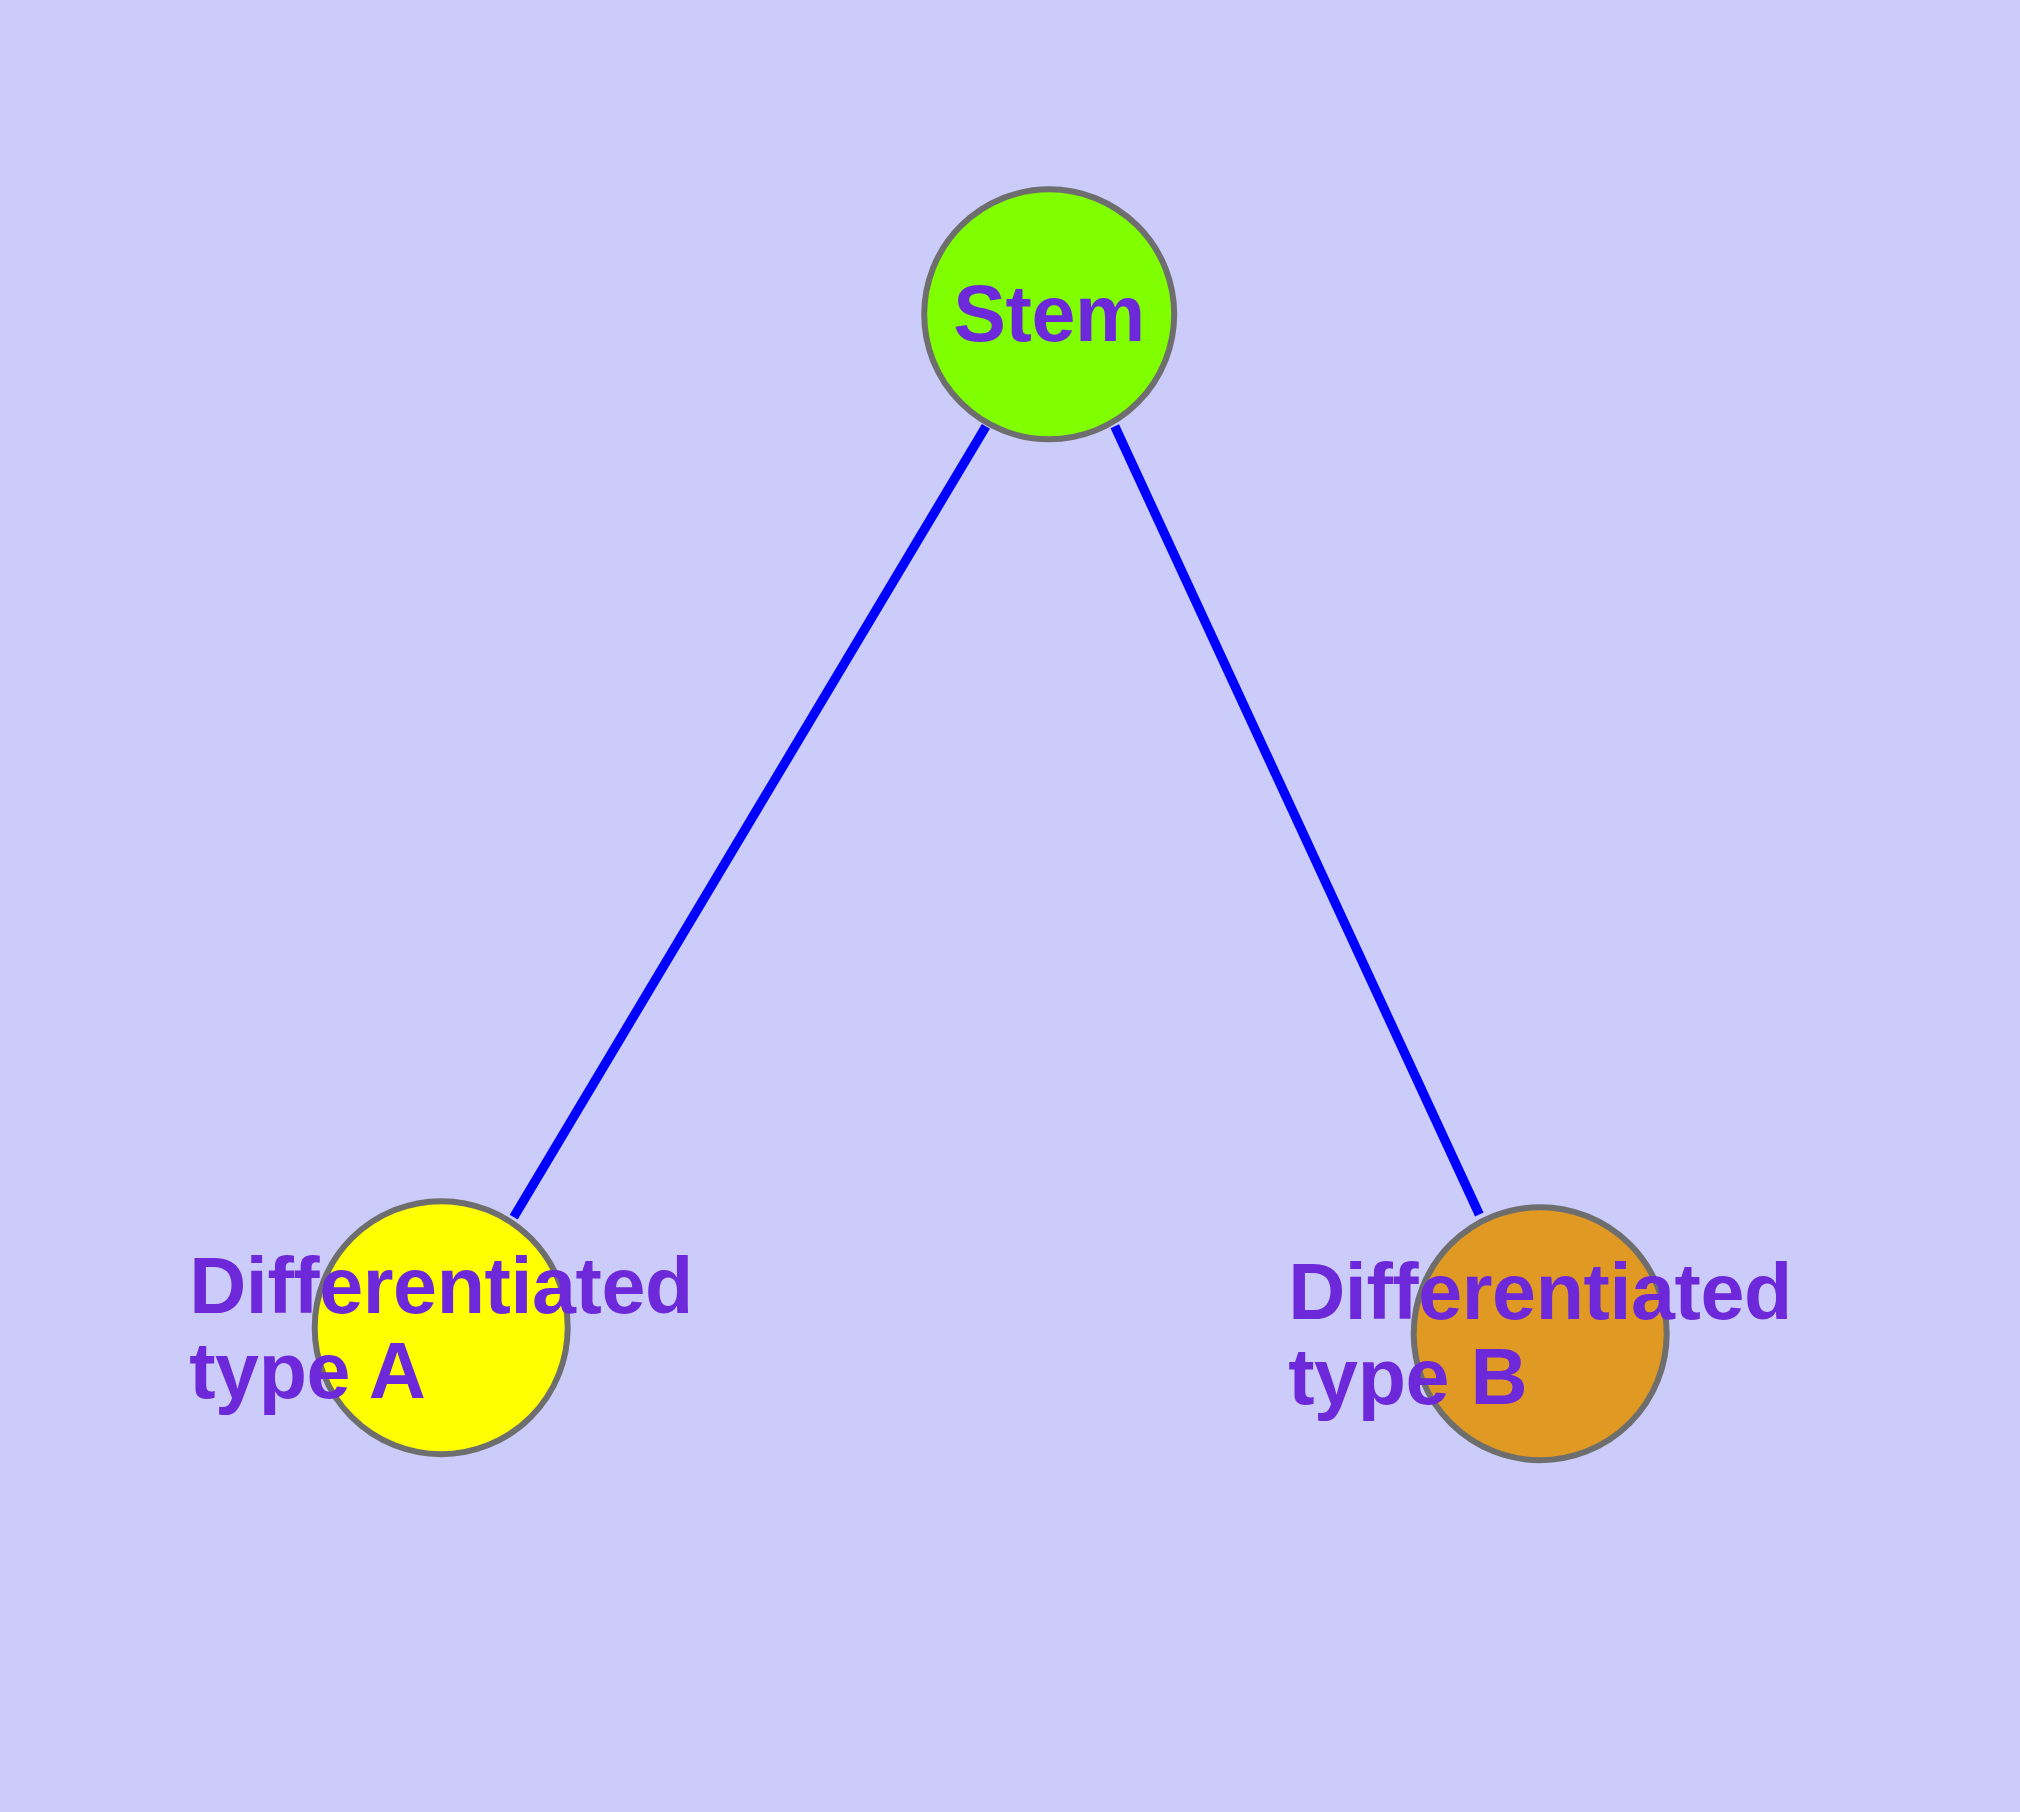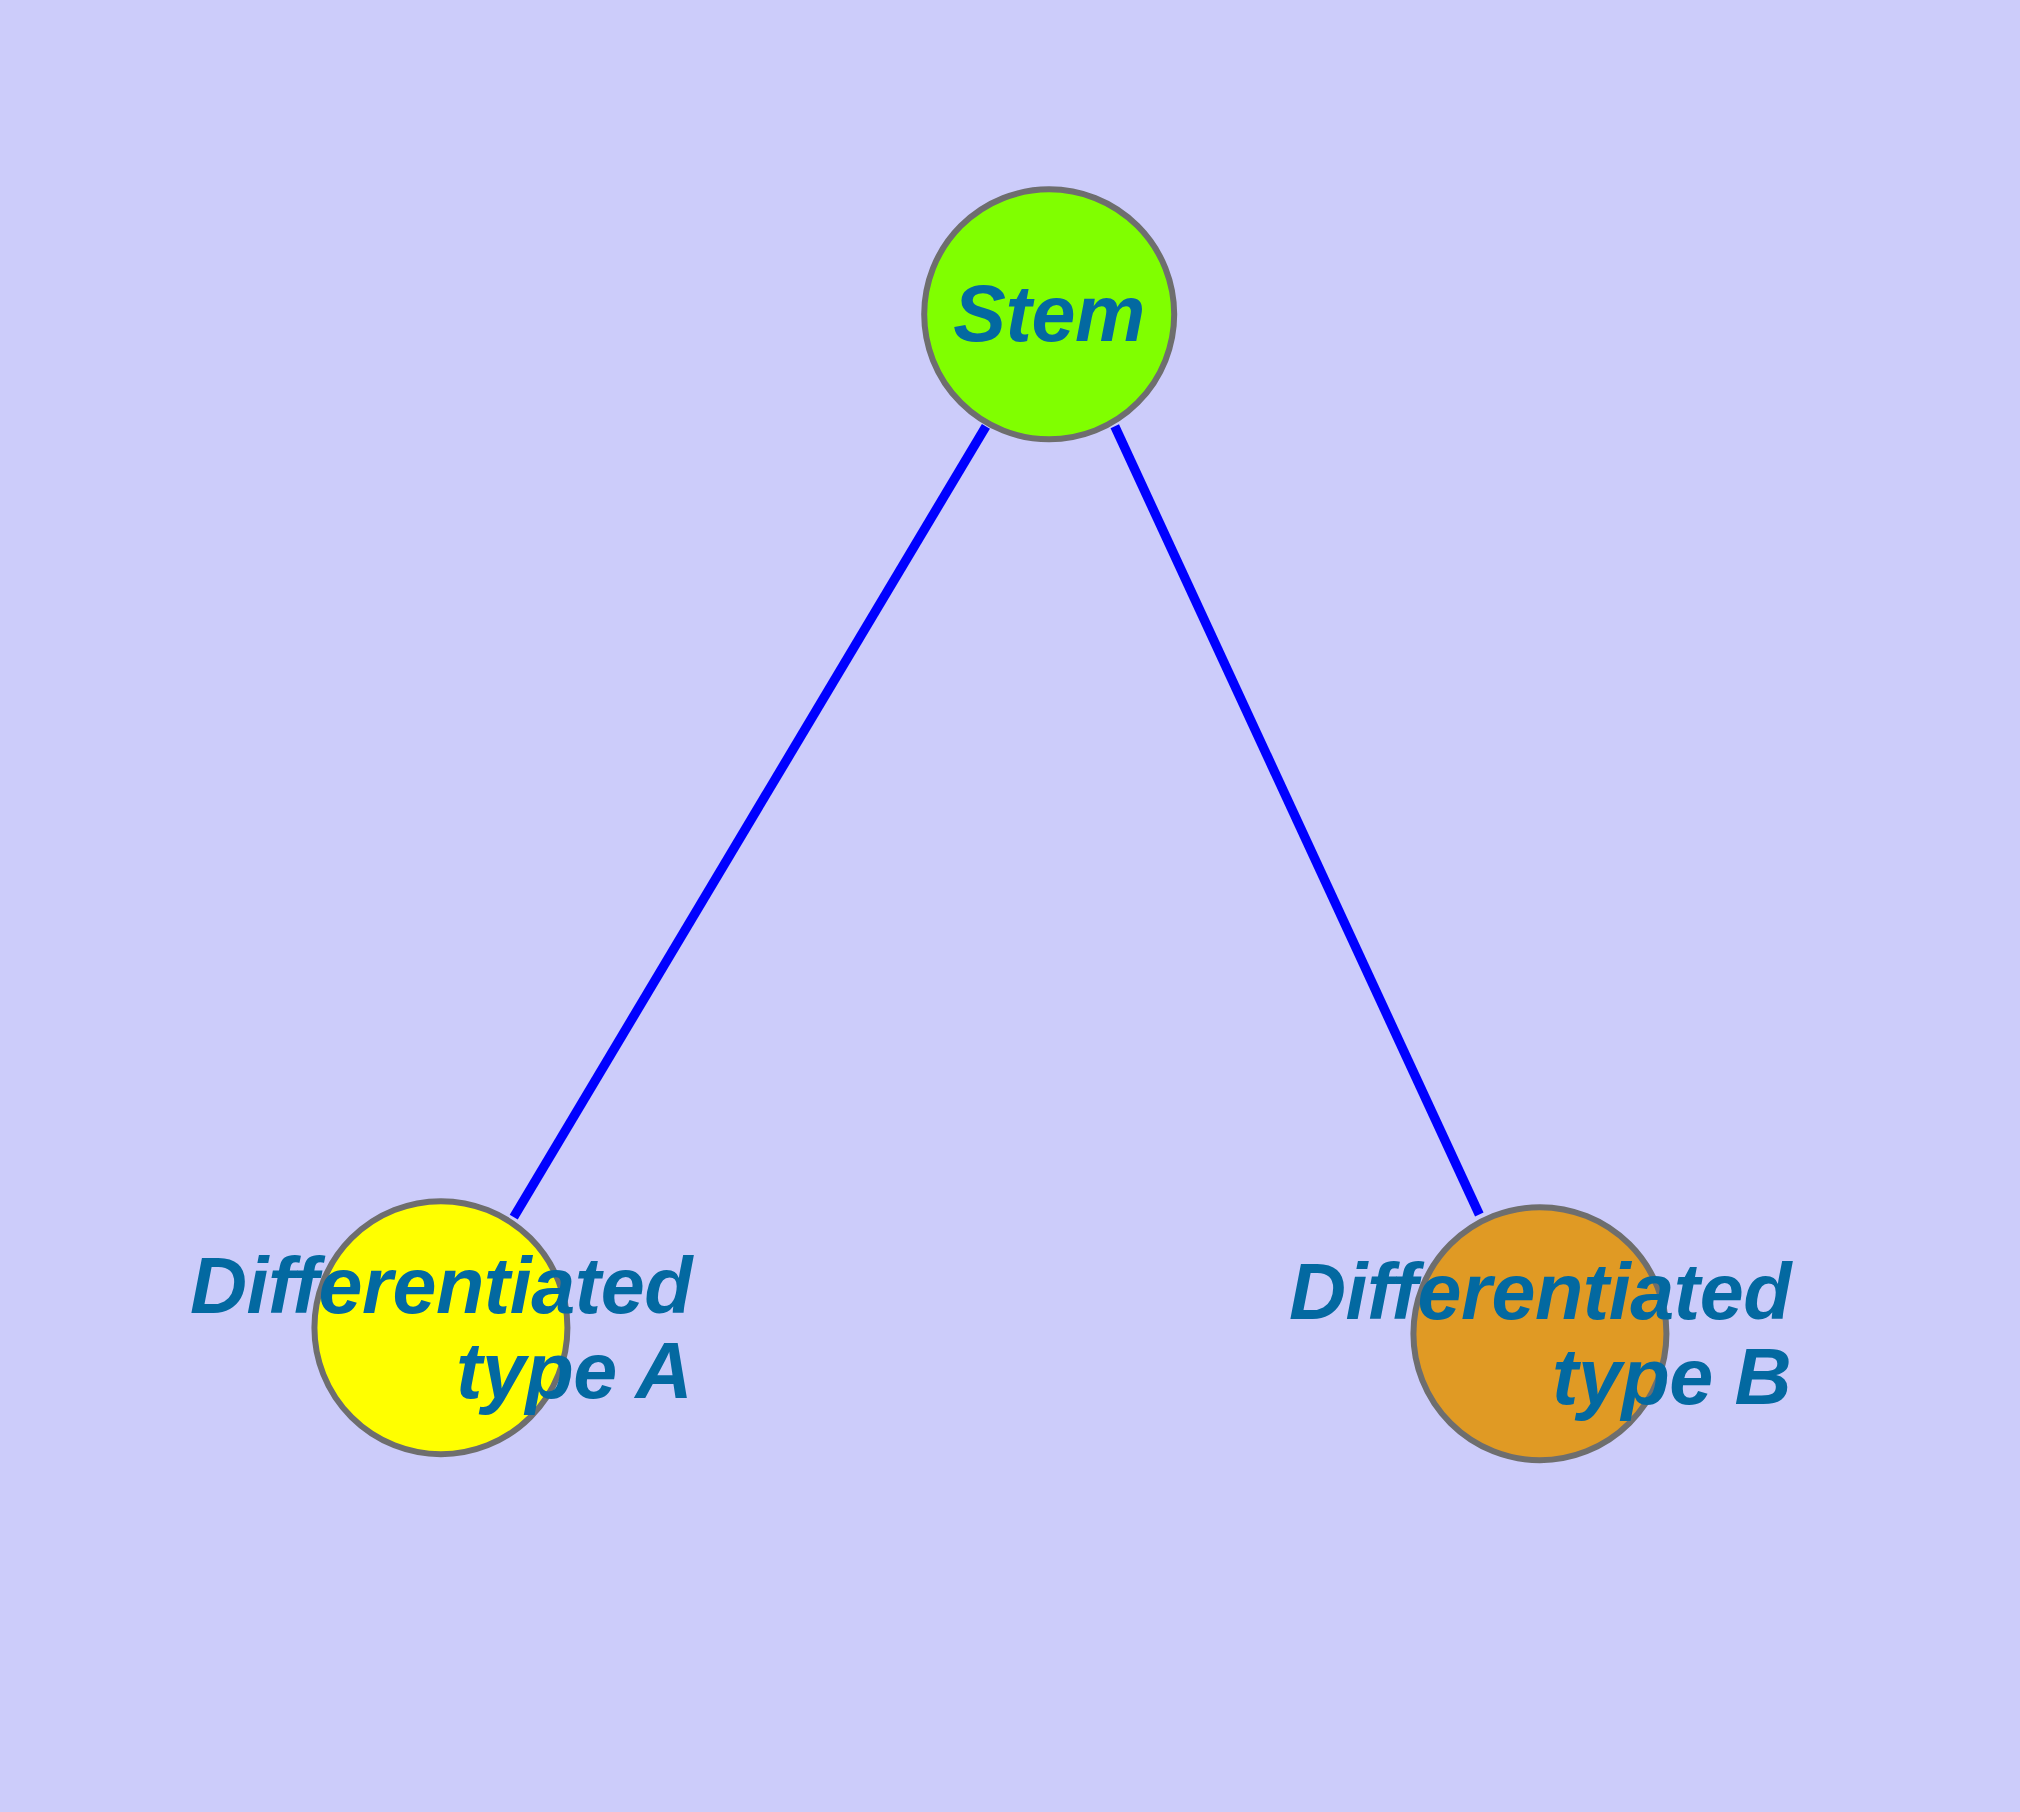--- a/index.html
+++ b/index.html
@@ -39,27 +39,26 @@
     left: 50%;
     top: 50%;
     transform: translate(-50%, -50%);
     border-radius: 50%;
     box-sizing: border-box;
     border: 6px solid #6e6e6e;
   }
   .node-label {
     position: relative;
     z-index: 5;
-    color: #0369a1;
+    color: #6d28d9;
     font-weight: bold;
-    text-align: right;
+    text-align: left;
     white-space: pre;
     line-height: 1.08;
     letter-spacing: -0.4px;
-    font-style: italic;
   }
   #node-stem {
     left: 1049px;
     top: 314px;
   }
   #node-stem .node-circle {
     width: 256px;
     height: 256px;
     background: #80ff00;
   }

